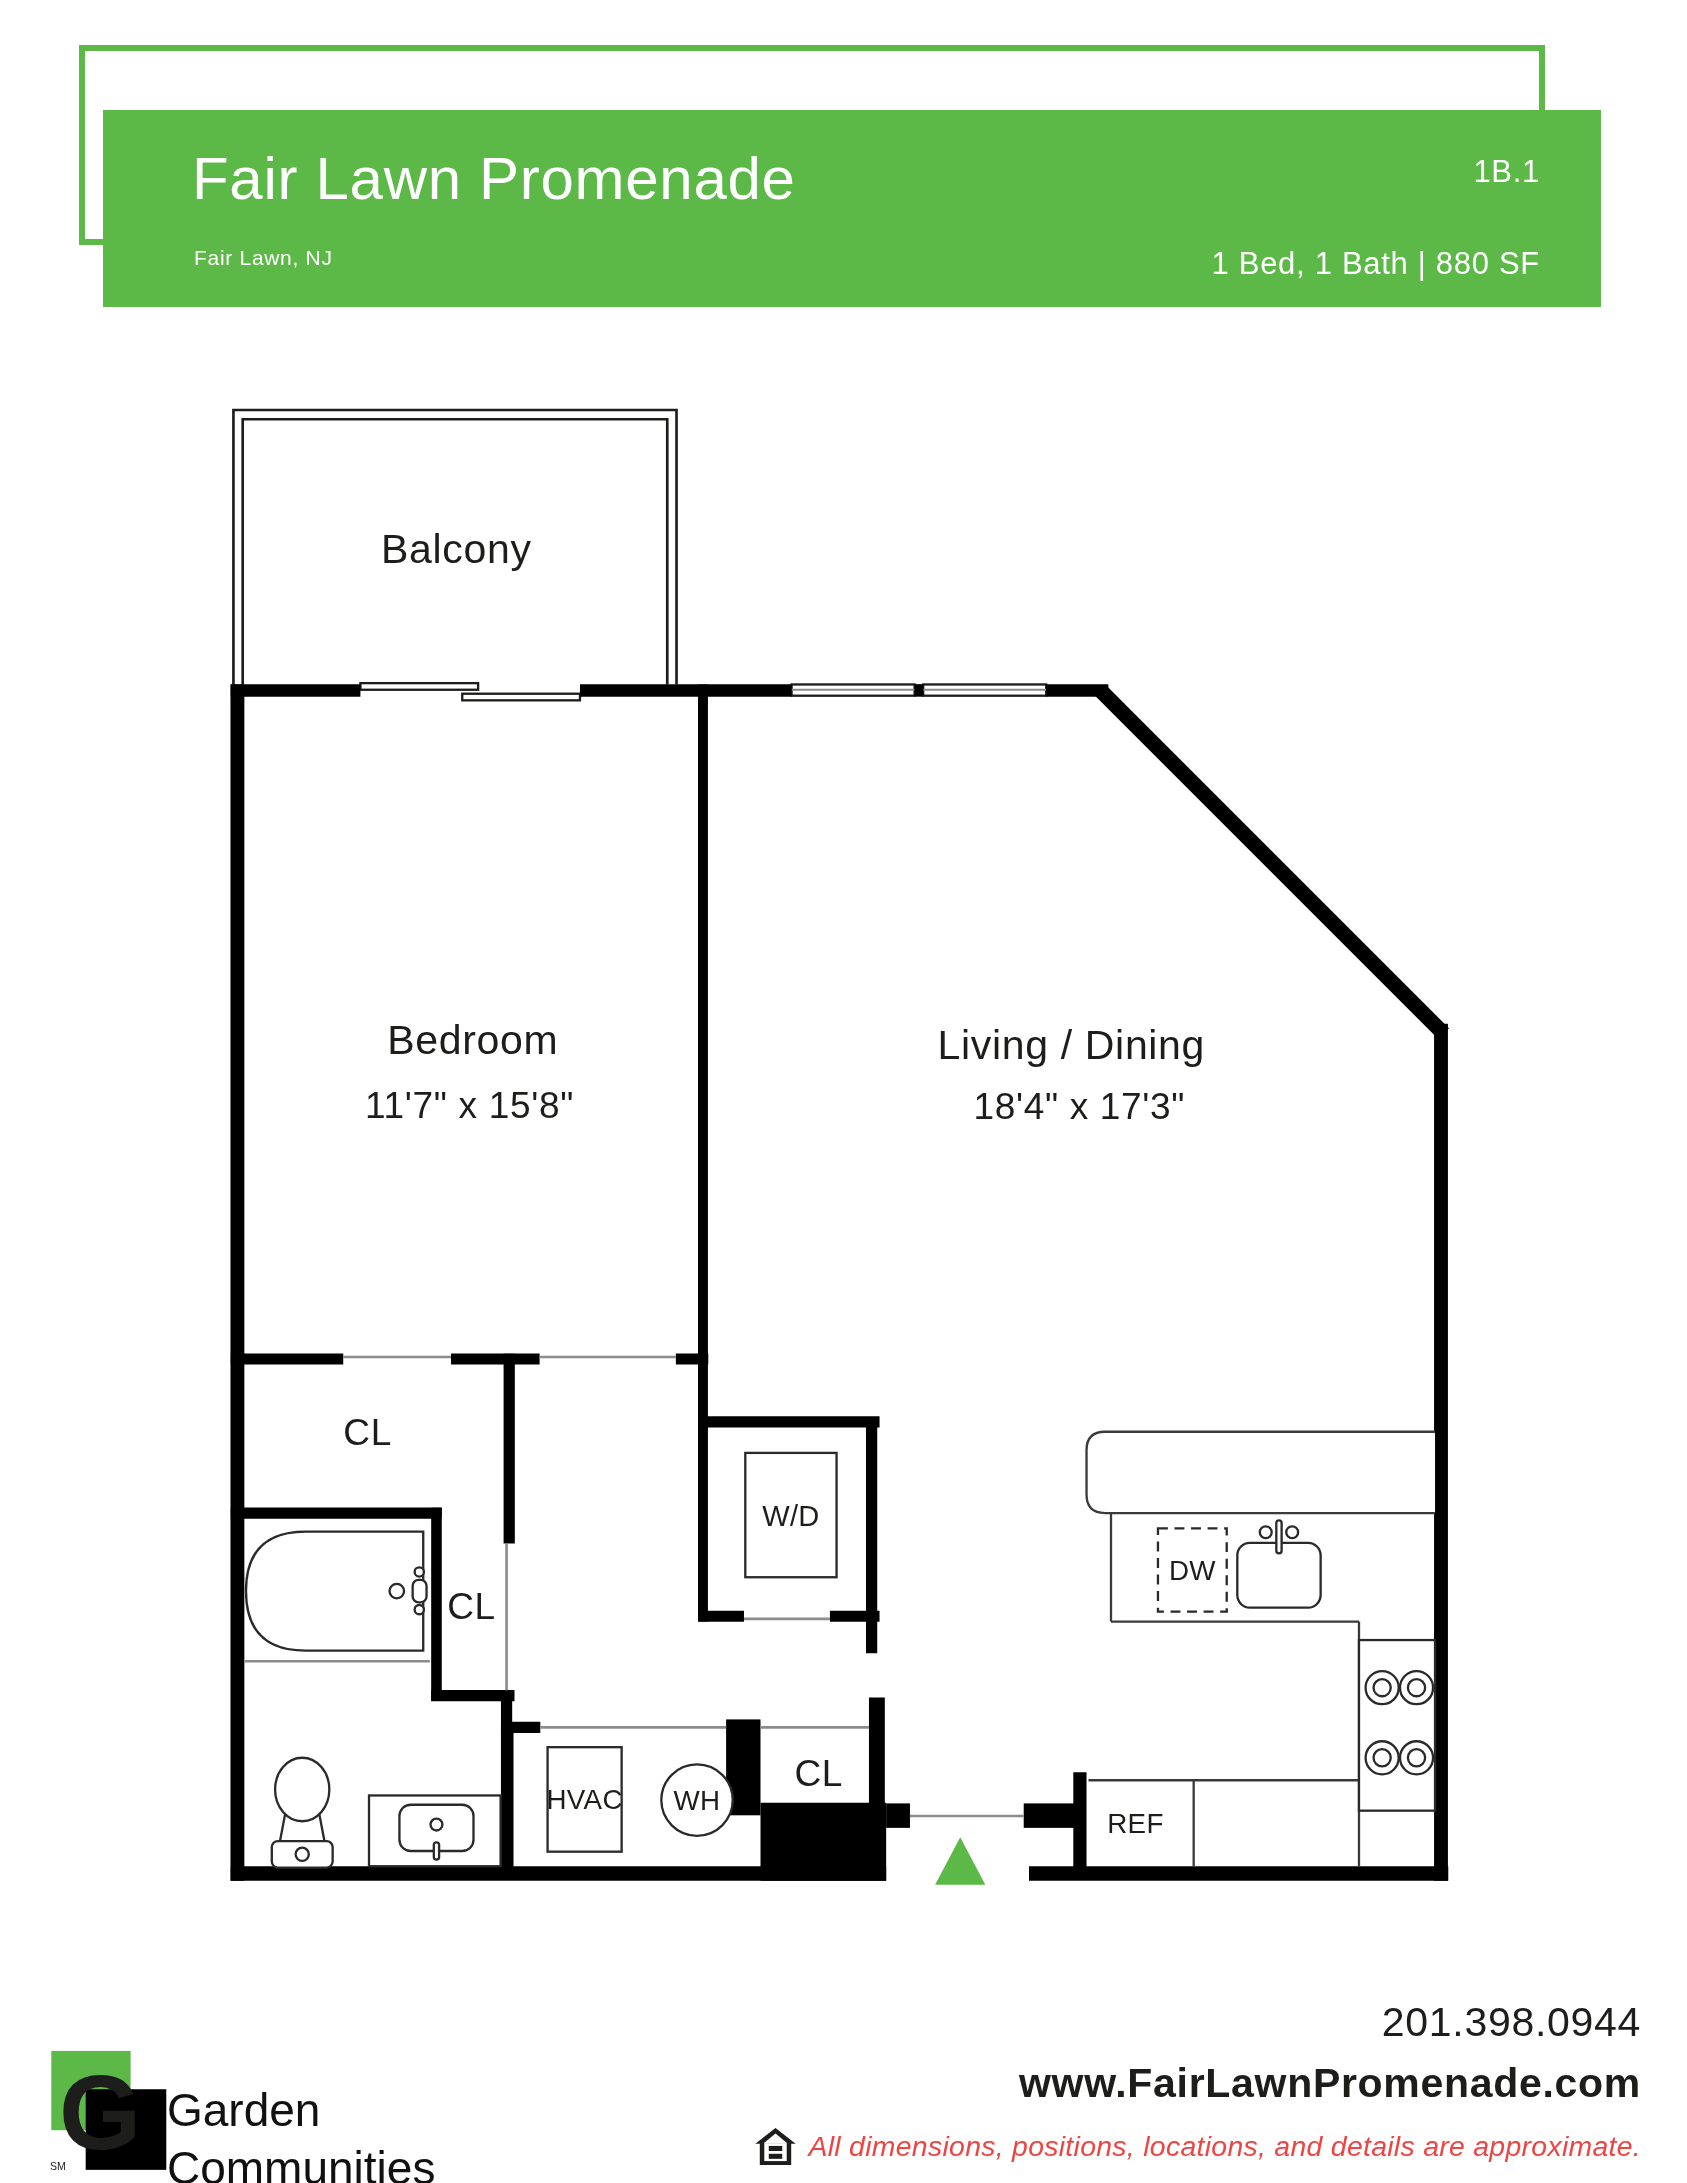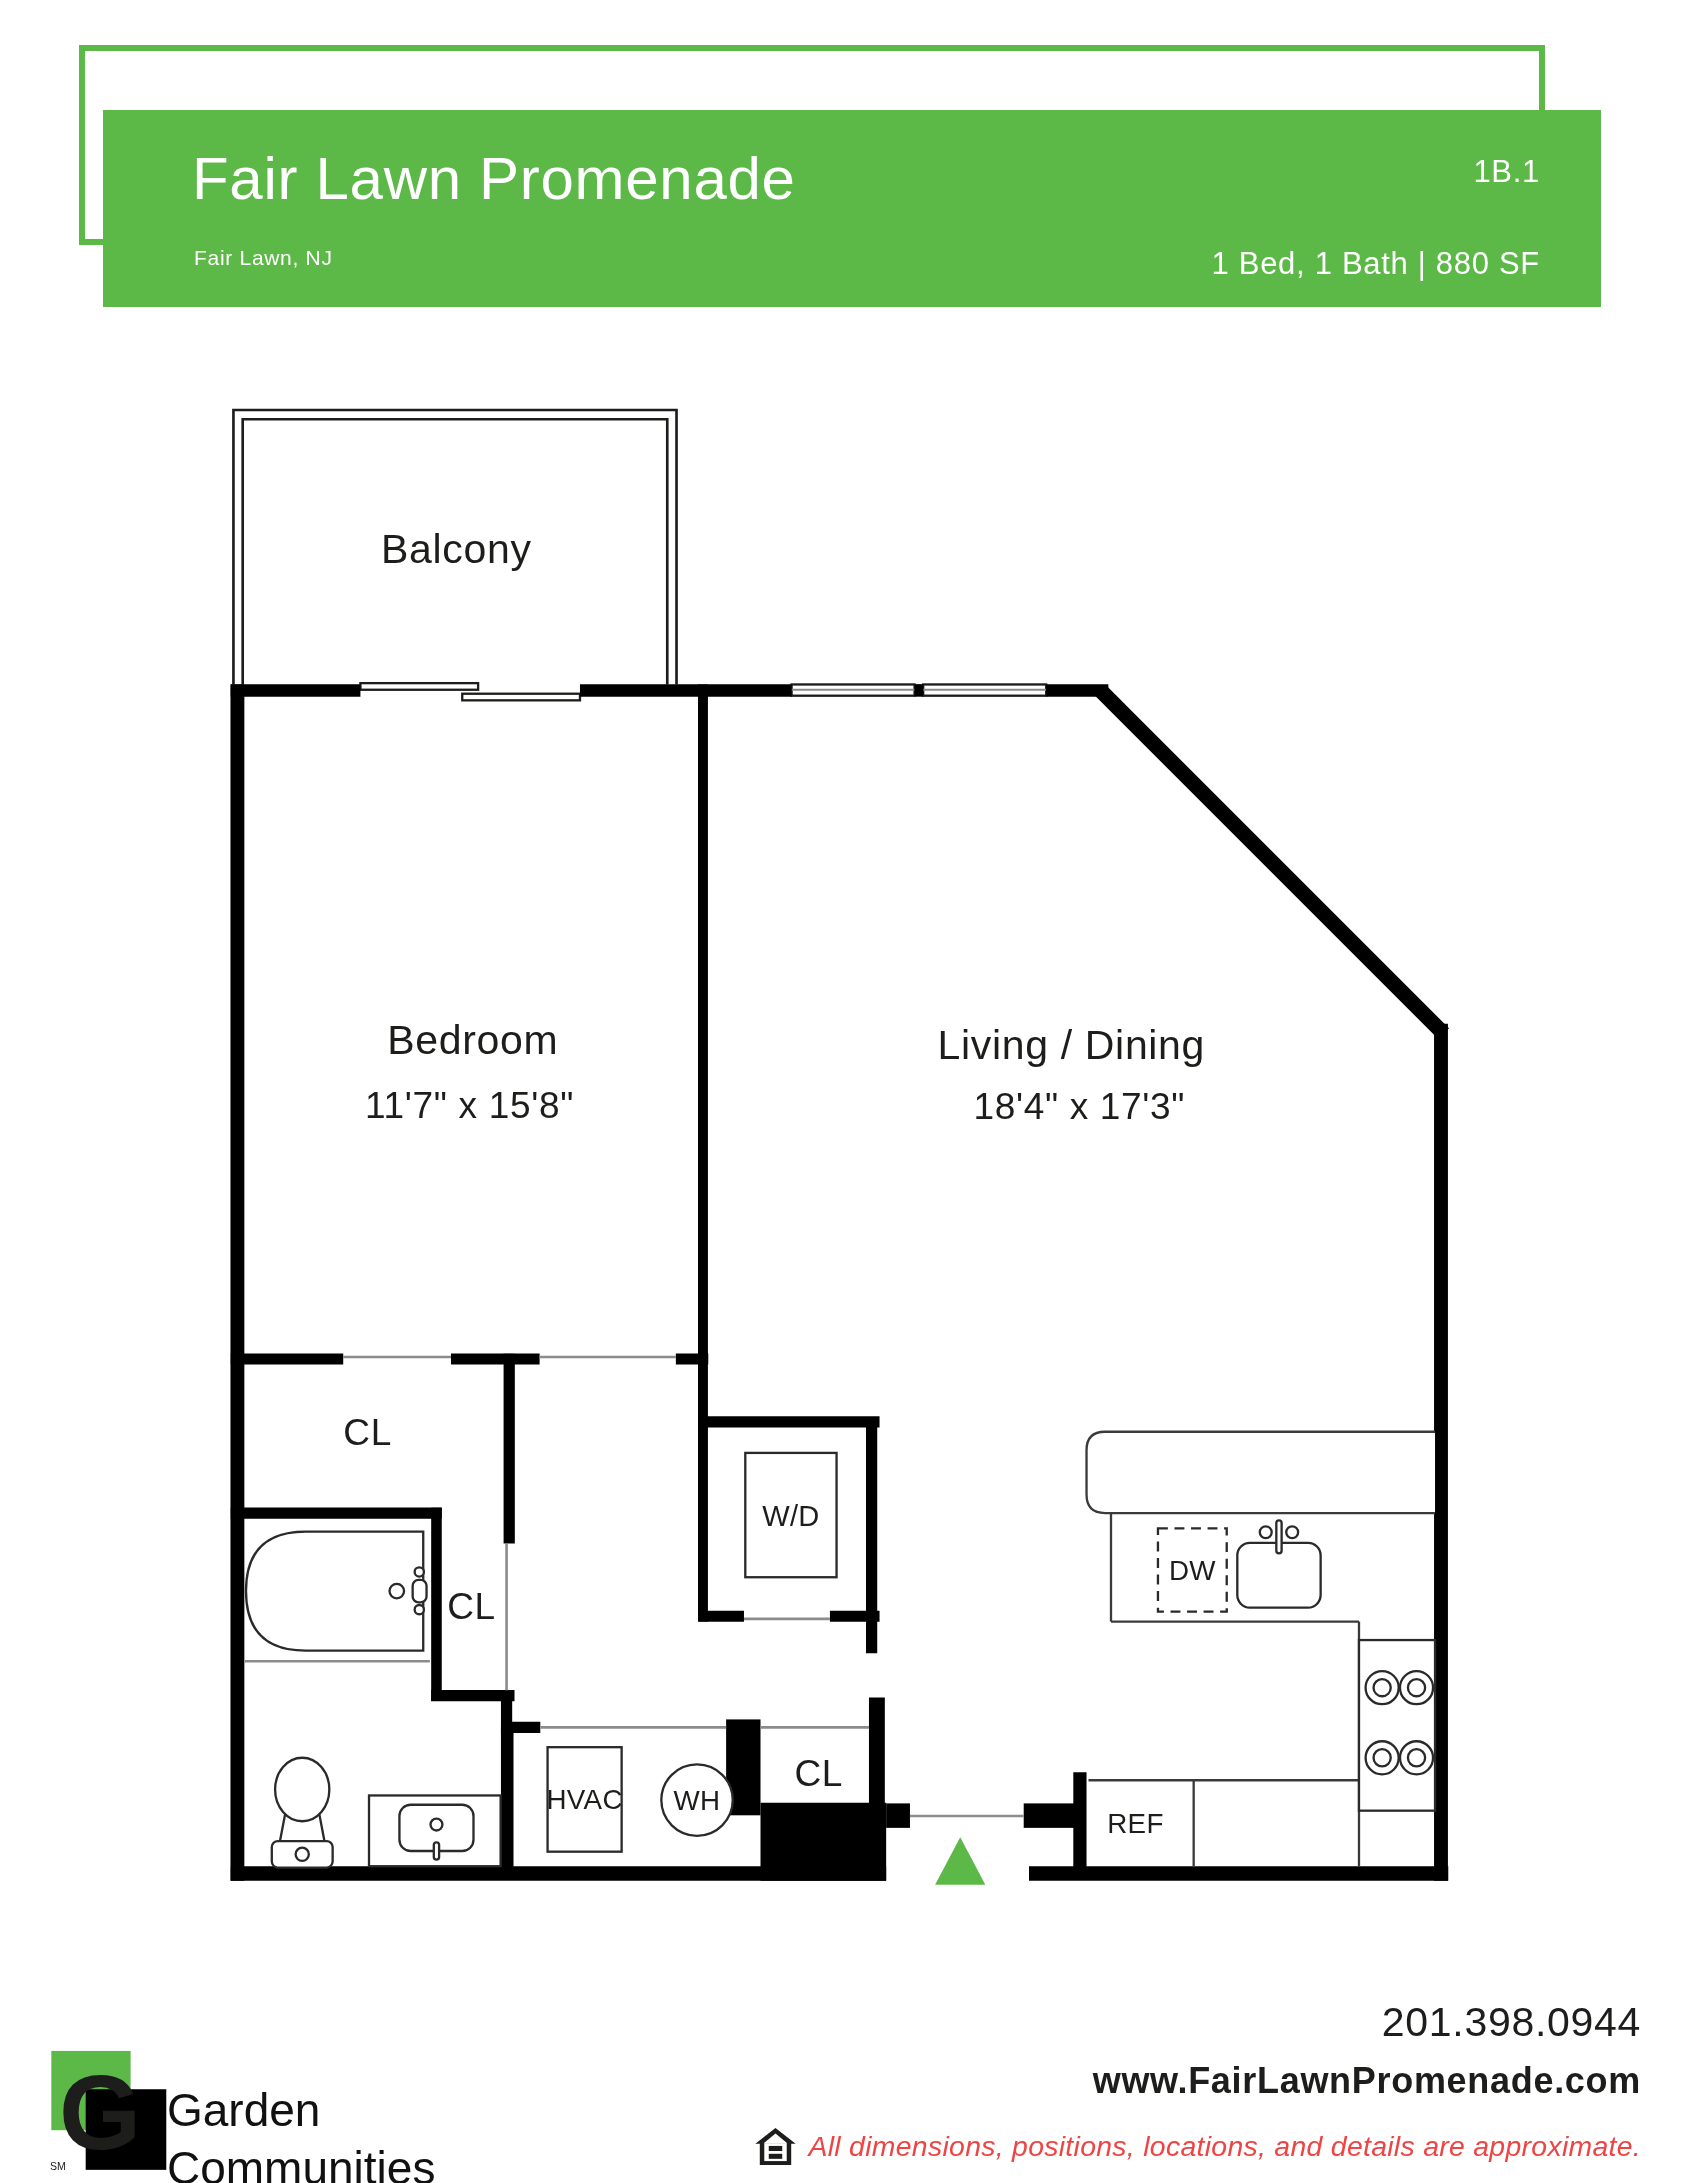--- a/index.html
+++ b/index.html
@@ -52,21 +52,21 @@
   .brand-text {
     position:absolute; left:167px; top:2081px;
     font-size:46px; color:#111; line-height:58px; letter-spacing:0px;
   }
   .footer-phone {
     position:absolute; right:46px; top:1999px;
     font-size:41px; font-weight:normal; color:#1d1d1b; letter-spacing:0.7px;
   }
   .footer-site {
     position:absolute; right:46px; top:2060px;
-    font-size:36px; font-weight:bold; color:#1d1d1b; letter-spacing:0.7px;
+    font-size:41px; font-weight:bold; color:#1d1d1b; letter-spacing:0.7px;
   }
   .footer-disclaimer {
     position:absolute; right:46px; top:2128px;
     display:flex; align-items:center; gap:12px;
   }
   .footer-disclaimer .txt {
     font-size:28.4px; font-style:italic; color:#ef4444; letter-spacing:0.3px;
   }
 </style>
 </head>

